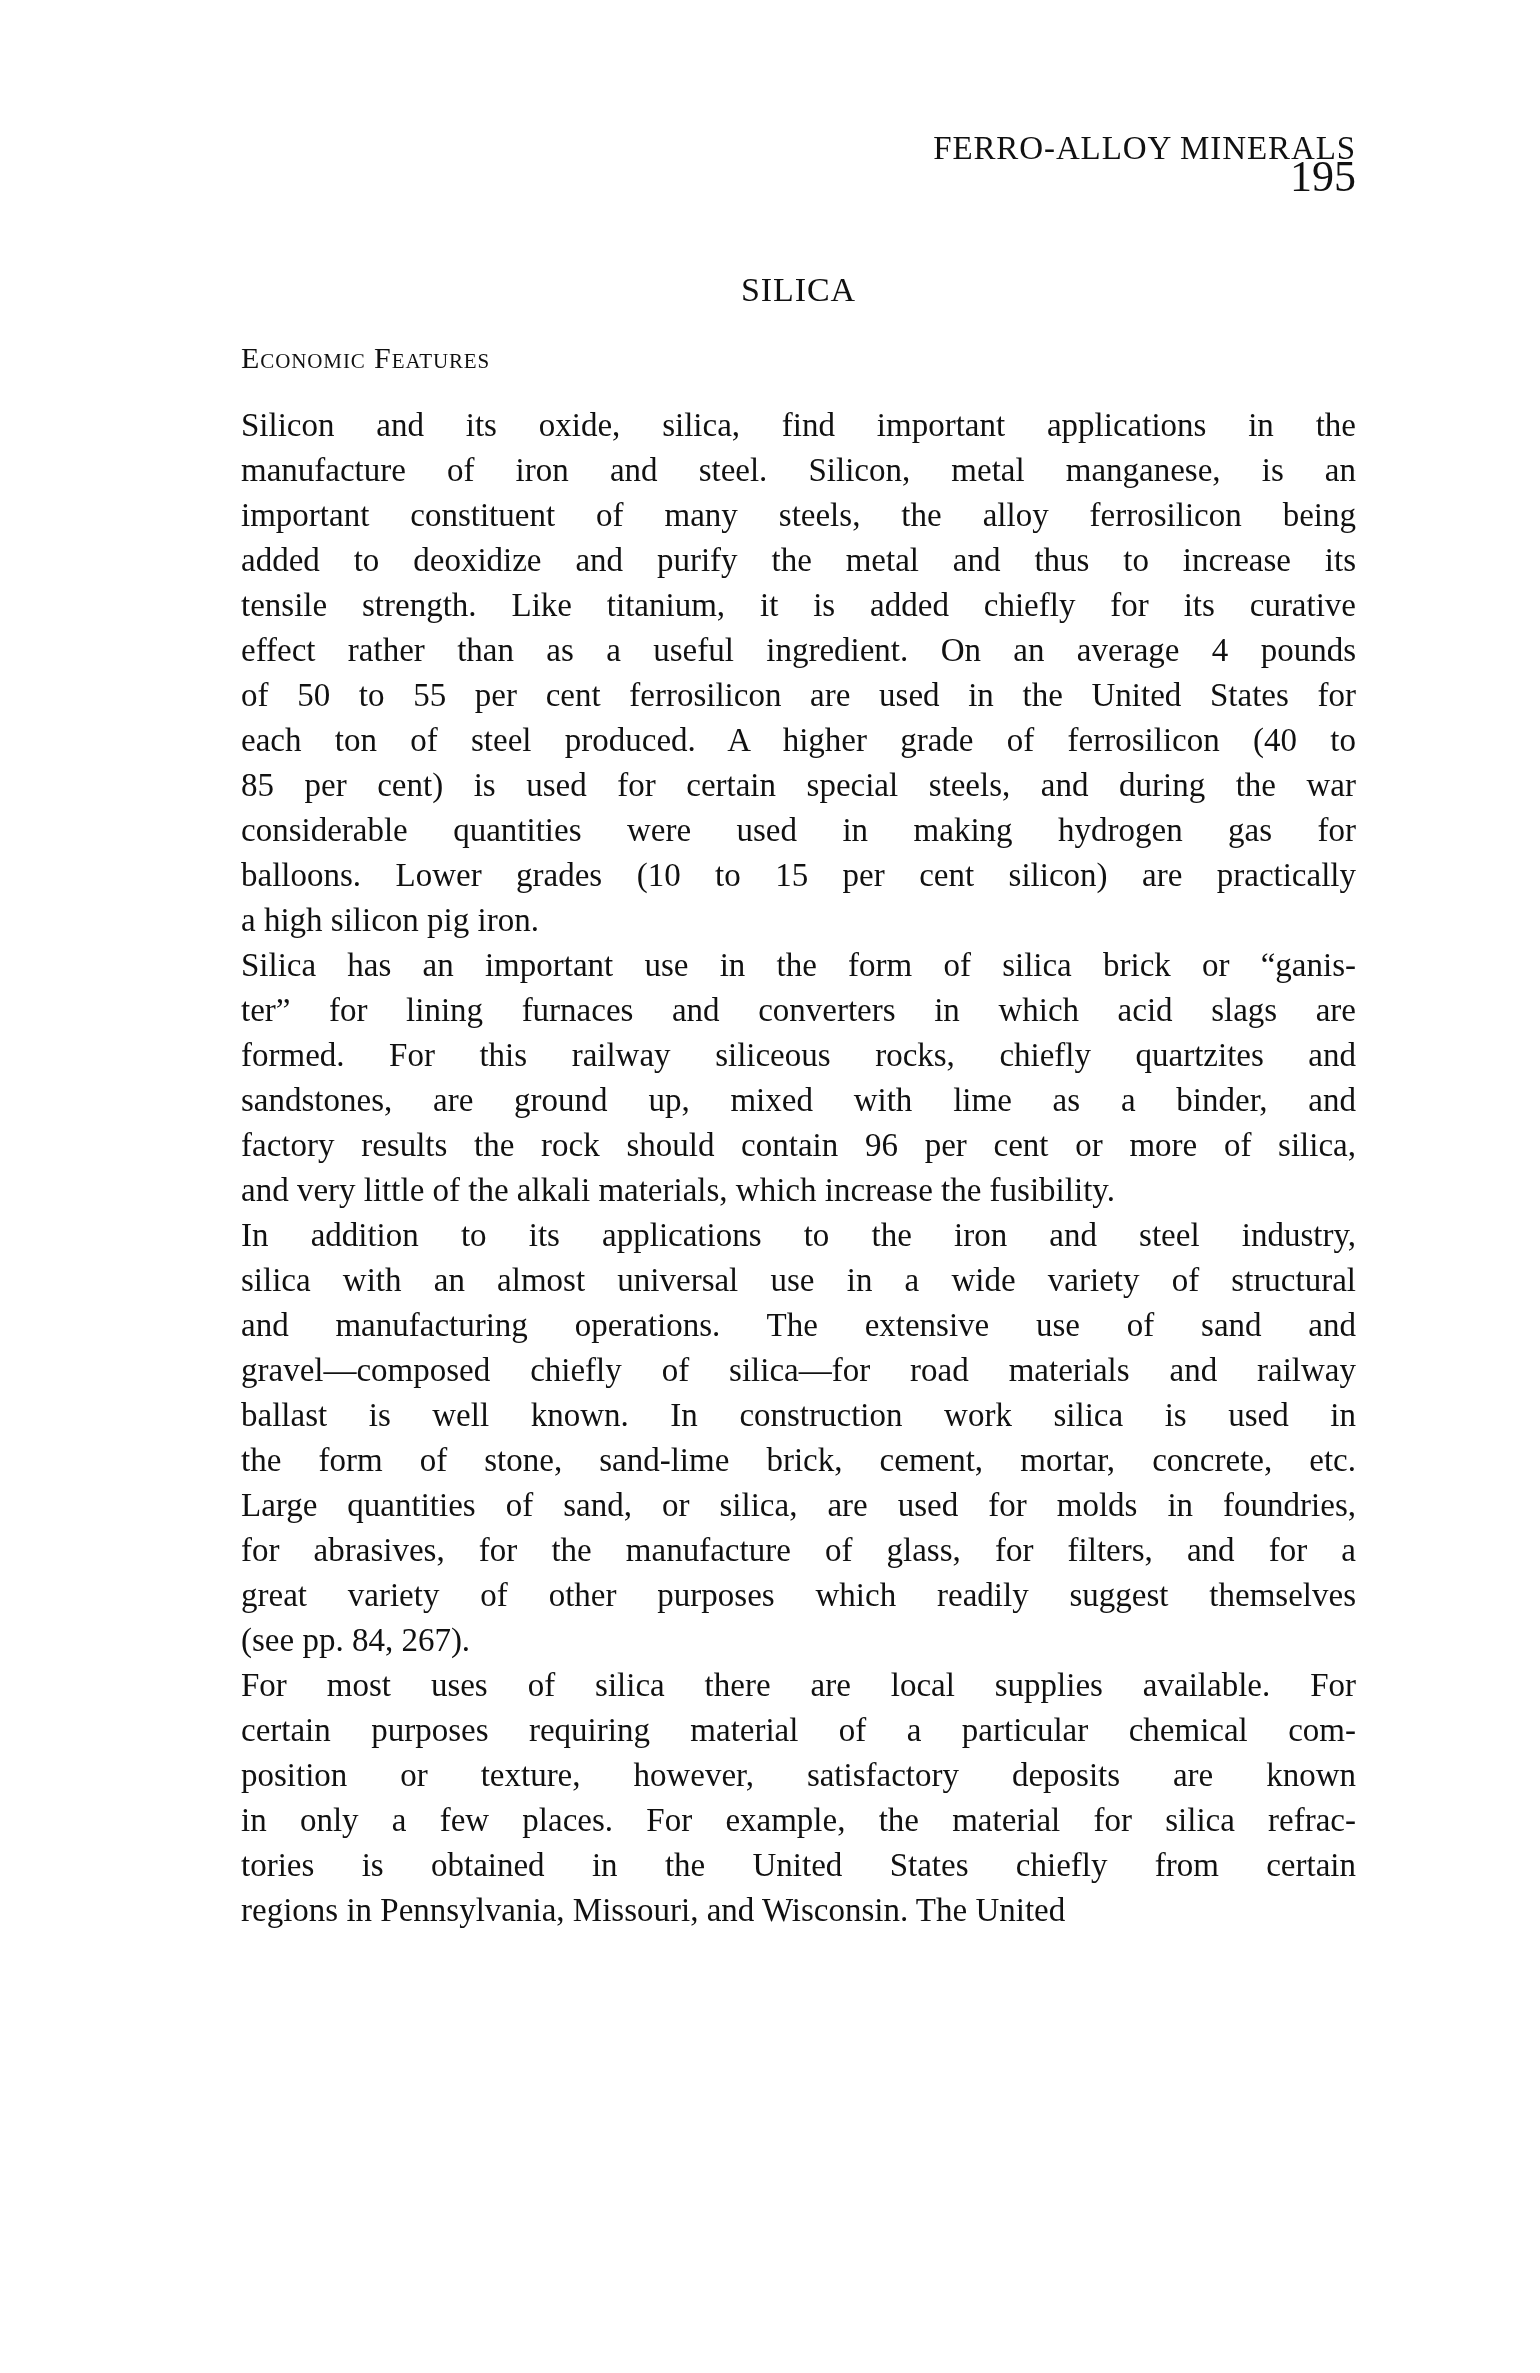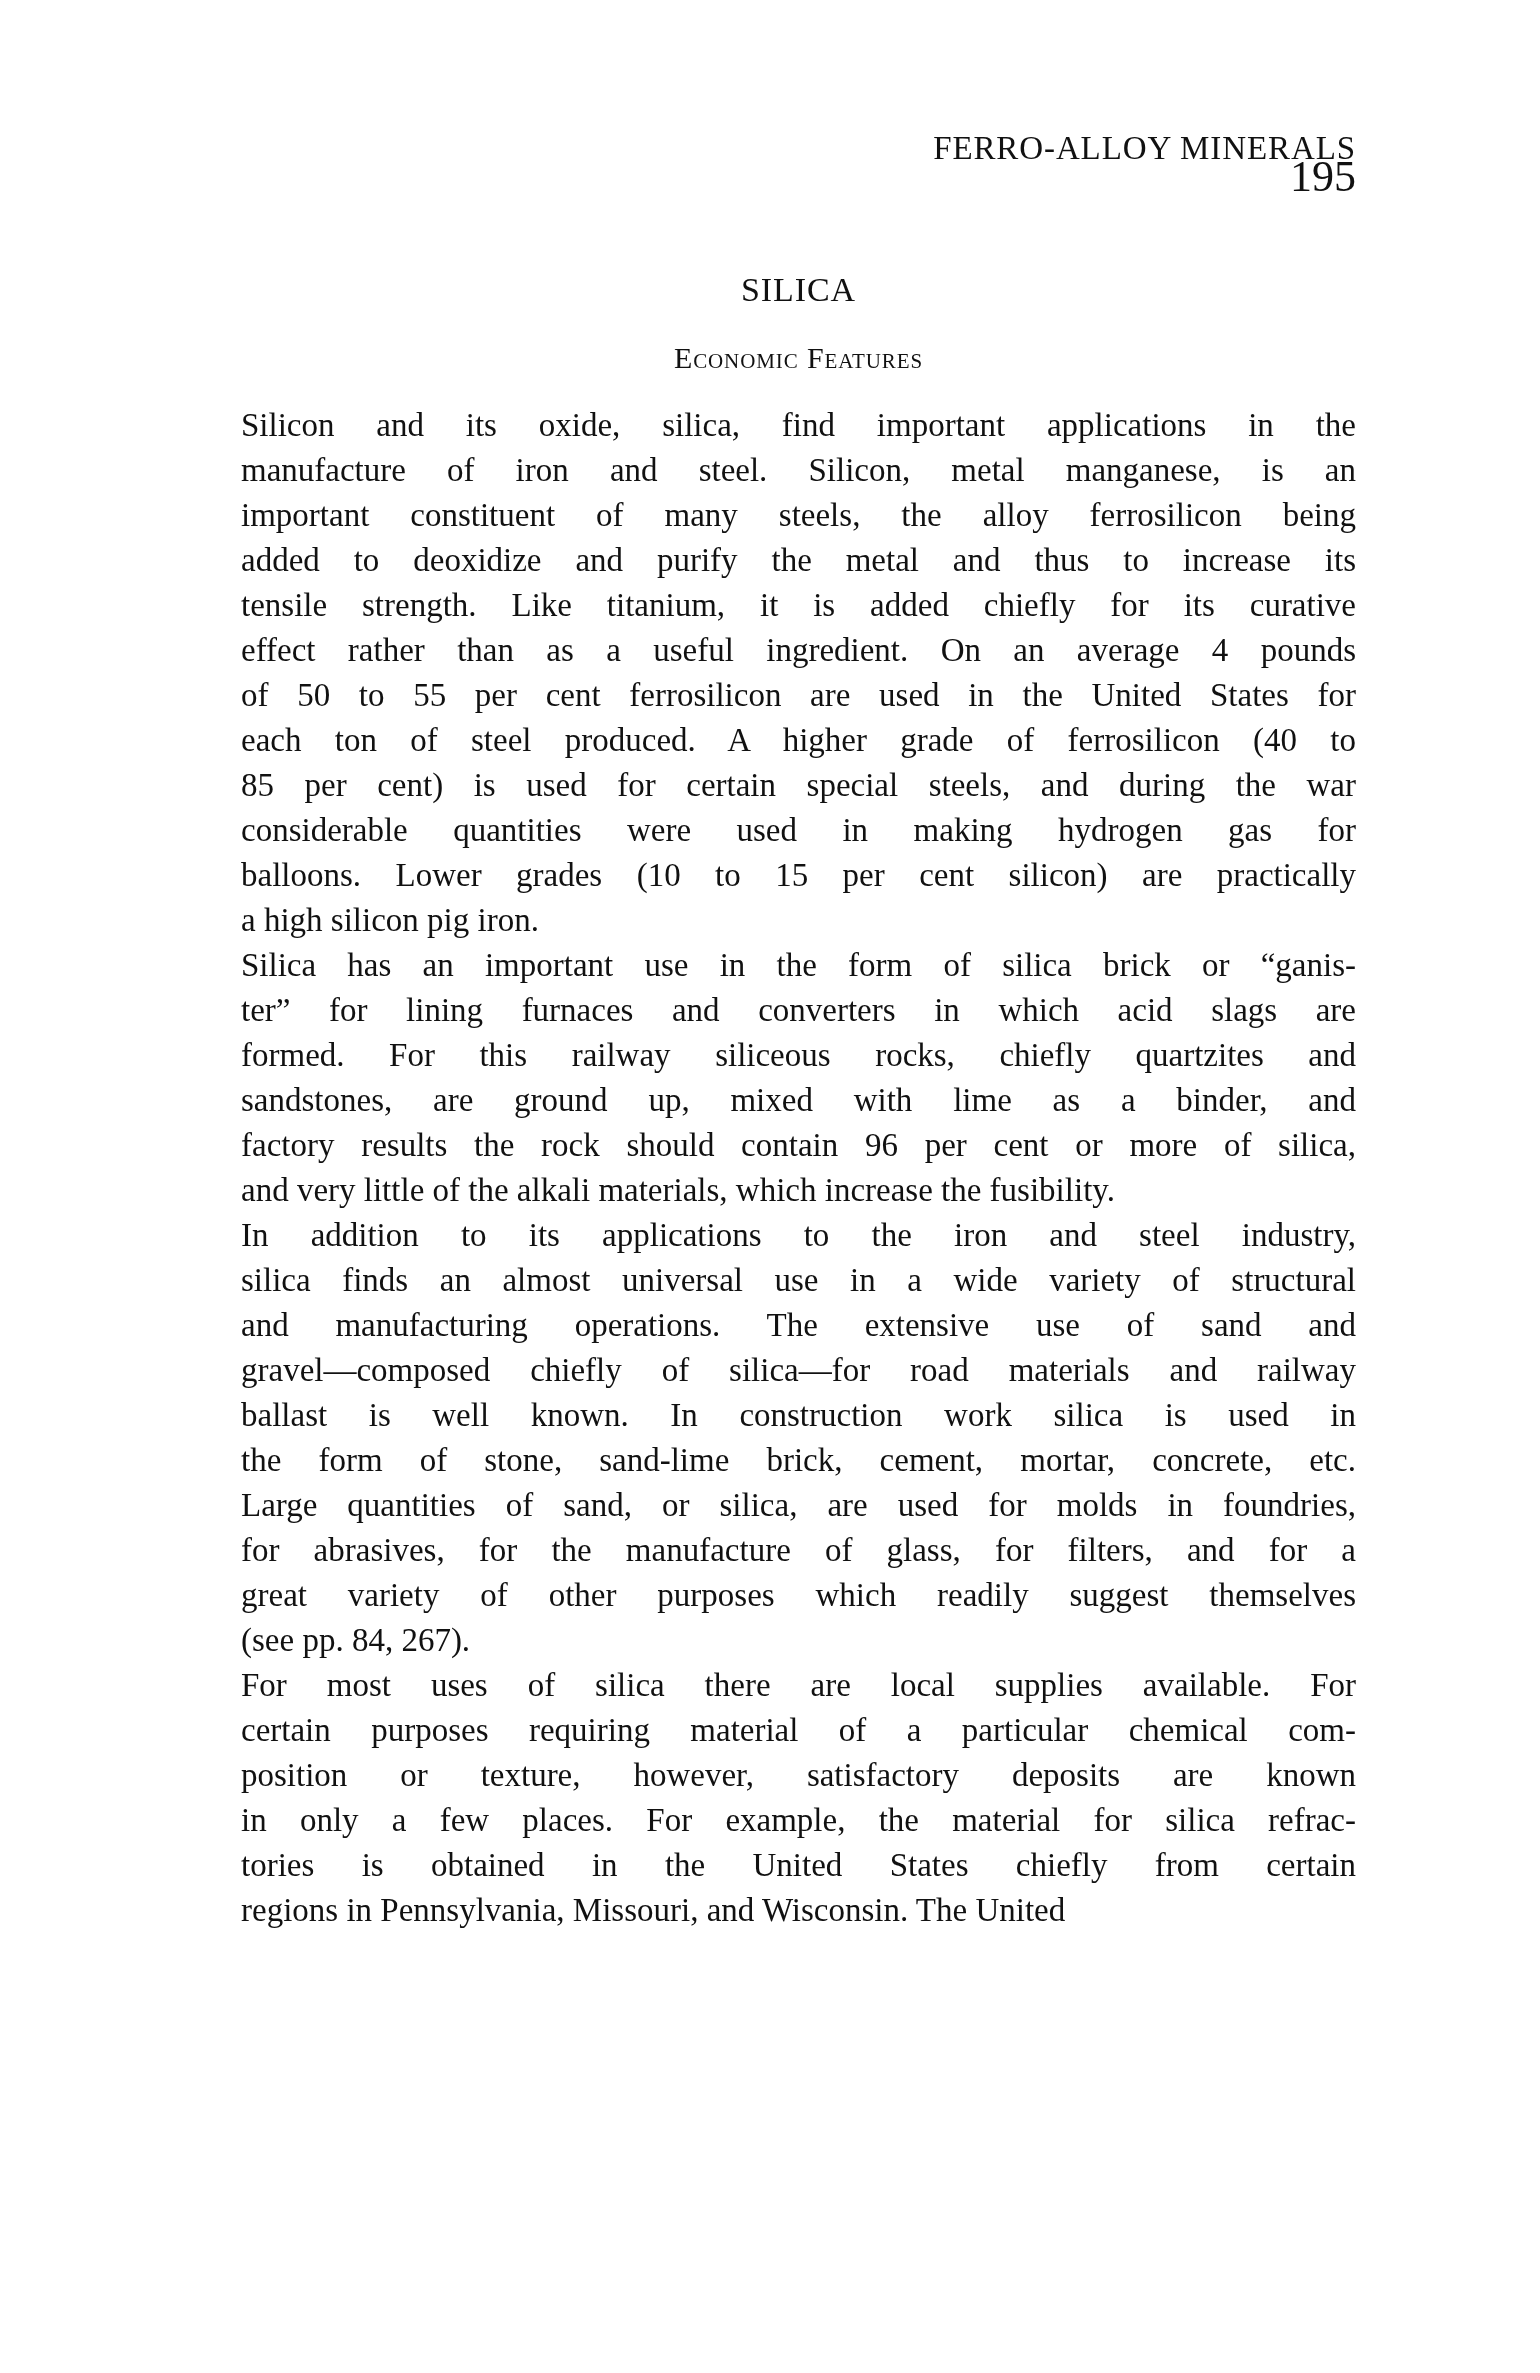--- a/index.html
+++ b/index.html
@@ -3,21 +3,21 @@
 <meta charset="utf-8">
 <style>
   html, body { margin:0; padding:0; background:#ffffff; }
   body { width:1540px; height:2374px; position:relative; overflow:hidden;
          font-family:"Liberation Serif","DejaVu Serif",serif; color:#111; }
   .page { position:absolute; left:241px; top:0; width:1115px; }
   .running-head { position:absolute; top:130px; left:0; width:1115px; height:47px; }
   .running-title { position:absolute; left:0; right:0; text-align:right; font-size:33px; letter-spacing:0.9px; }
   .page-number { position:absolute; right:0; top:11px; font-size:44px;margin-top:10px; }
   .section-title { position:absolute; top:271px; left:0; width:1115px; text-align:center; font-size:34px; letter-spacing:0.9px; }
-  .subsection-title { position:absolute; top:341px; left:0; width:1115px; text-align:center; font-size:30px; font-variant:small-caps; letter-spacing:0.9px; }
+  .subsection-title { position:absolute; top:341px; left:0; width:1115px; text-align:left; font-size:30px; font-variant:small-caps; letter-spacing:0.9px; }
   .body { position:absolute; top:403px; left:0; width:1115px; font-size:33px; line-height:45px; text-align:justify; }
   .body p { margin:0; text-indent:0; }
   .line { display:block; text-align:justify; text-align-last:justify; white-space:nowrap; height:45px; }
   .line.last { text-align-last:left; }
 </style>
 </head>
 <body>
 
 <div class="page">
   <div class="running-head">
@@ -44,21 +44,21 @@
       <p>
         <span class="line" style="padding-left: 0px;">Silica has an important use in the form of silica brick or “ganis-</span>
         <span class="line">ter” for lining furnaces and converters in which acid slags are</span>
         <span class="line">formed.  For this railway siliceous rocks, chiefly quartzites and</span>
         <span class="line">sandstones, are ground up, mixed with lime as a binder, and</span>
         <span class="line">factory results the rock should contain 96 per cent or more of silica,</span>
         <span class="line last">and very little of the alkali materials, which increase the fusibility.</span>
       </p>
       <p>
         <span class="line" style="padding-left: 0px;">In addition to its applications to the iron and steel industry,</span>
-        <span class="line">silica finds an almost universal use in a wide variety of structural</span>
+        <span class="line">silica with an almost universal use in a wide variety of structural</span>
         <span class="line">and manufacturing operations.  The extensive use of sand and</span>
         <span class="line">gravel—composed chiefly of silica—for road materials and railway</span>
         <span class="line">ballast is well known.  In construction work silica is used in</span>
         <span class="line">the form of stone, sand-lime brick, cement, mortar, concrete, etc.</span>
         <span class="line">Large quantities of sand, or silica, are used for molds in foundries,</span>
         <span class="line">for abrasives, for the manufacture of glass, for filters, and for a</span>
         <span class="line">great variety of other purposes which readily suggest themselves</span>
         <span class="line last">(see pp. 84, 267).</span>
       </p>
       <p>

